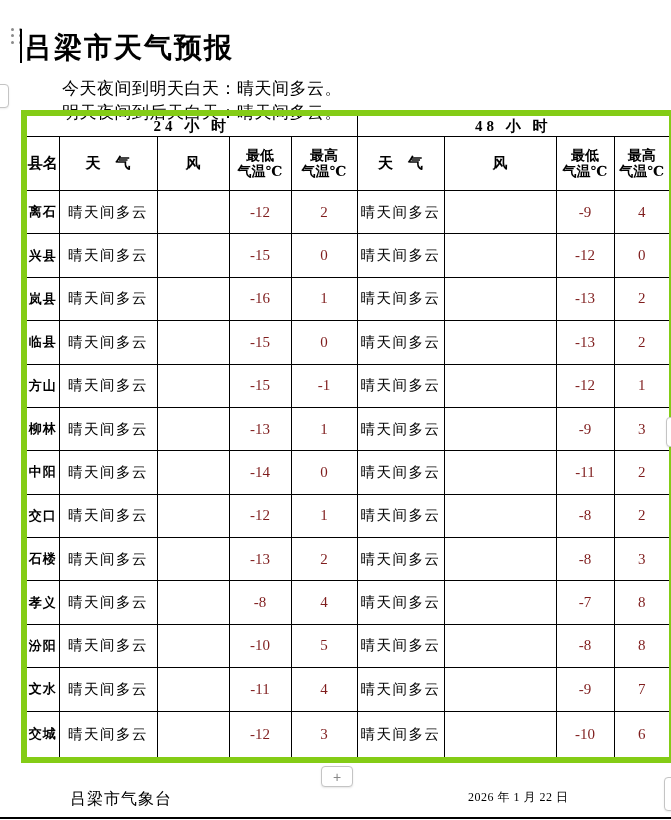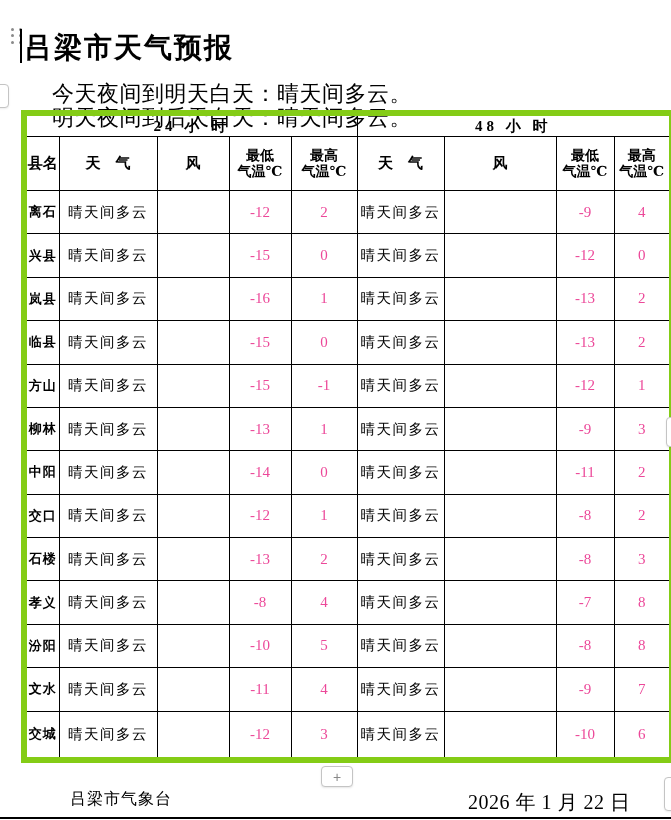--- a/index.html
+++ b/index.html
@@ -13,56 +13,56 @@
     gap:2px;cursor:grab;}
   .drag-handle i{width:3px;height:3px;border-radius:50%;background:#8a8a8a;margin:auto;}
 
   
   .title-row{position:absolute;left:20px;top:10px;width:651px;text-align:left;
     font-size:28px;font-weight:bold;letter-spacing:2px;white-space:nowrap;}
   .caret{display:inline-block;width:2px;height:34px;background:#000;
     vertical-align:-6px;margin-right:2px;}
 
   
-  .intro{position:absolute;left:52px;width:560px;font-size:22px;line-height:24px;
+  .intro{position:absolute;left:62px;width:560px;font-size:17px;line-height:24px;
     letter-spacing:0.5px;white-space:nowrap;}
   .intro.l1{top:60px;}
   .intro.l2{top:84px;}
 
   
   table.wx{position:absolute;left:10px;top:110px;width:648px;height:653px;
     border-collapse:collapse;table-layout:fixed;}
   table.wx th,table.wx td{border:1.5px solid #000;padding:0;text-align:center;
     vertical-align:middle;overflow:hidden;}
   table.wx{border:6px solid #84cc16;margin-left:11px;}
   tr.group-row th{height:20px;font-size:15px;font-weight:bold;letter-spacing:4px;}
   tr.col-row th{height:53px;font-size:15px;font-weight:bold;}
   .hdr-2line{font-size:14px;line-height:16px;font-weight:bold;}
   td.td-county{font-weight:bold;font-size:13px;letter-spacing:1px;}
   td.td-weather{font-size:14.5px;letter-spacing:1.5px;}
-  td.td-num{font-size:15px;color:#ec4899;font-family:"Liberation Serif","DejaVu Serif",serif;}
+  td.td-num{font-size:15px;color:#7f1d1d;font-family:"Liberation Serif","DejaVu Serif",serif;}
 
   
   .add-row-button{position:absolute;left:321px;top:766px;width:30px;height:19px;
     background:#fff;border:1px solid #c4c4c4;border-radius:4px;
     box-shadow:0 1px 2px rgba(0,0,0,.10);display:flex;align-items:center;
     justify-content:center;font-size:14px;line-height:1;color:#888;cursor:pointer;
     font-family:"Liberation Sans","DejaVu Sans",sans-serif;}
 
   
   .edge-btn{position:absolute;background:#fff;border:1px solid #c4c4c4;border-radius:4px;
     box-shadow:0 1px 2px rgba(0,0,0,.08);}
   .edge-btn.left{left:-9px;top:84px;width:16px;height:22px;}
   .edge-btn.right-mid{left:666px;top:417px;width:12px;height:28px;}
   .edge-btn.right-bottom{left:664px;top:777px;width:14px;height:32px;}
 
   
   .footer-agency{position:absolute;left:45px;top:789px;font-size:16px;
     letter-spacing:1px;white-space:nowrap;margin-left:25px;}
-  .footer-date{position:absolute;left:468px;top:789px;font-size:20px;
+  .footer-date{position:absolute;left:468px;top:789px;font-size:12px;
     letter-spacing:0.5px;white-space:nowrap;}
 
   .bottom-line{position:absolute;left:0;top:817px;width:671px;height:2px;background:#000;}
 </style>
 </head>
 <body>
 
 <div class="page">
 
   <div class="drag-handle">

